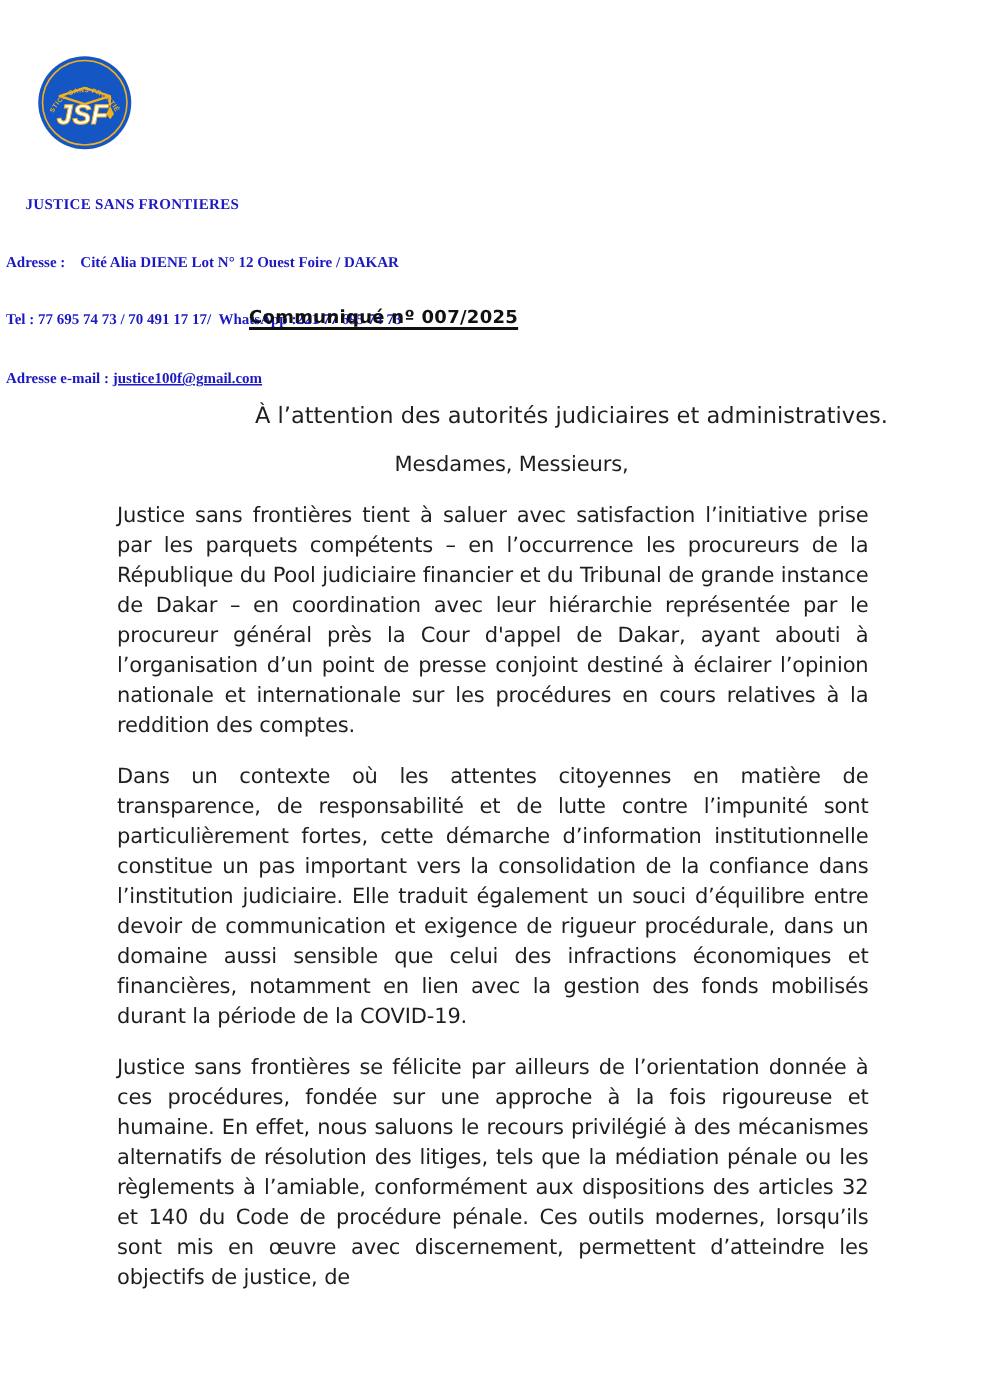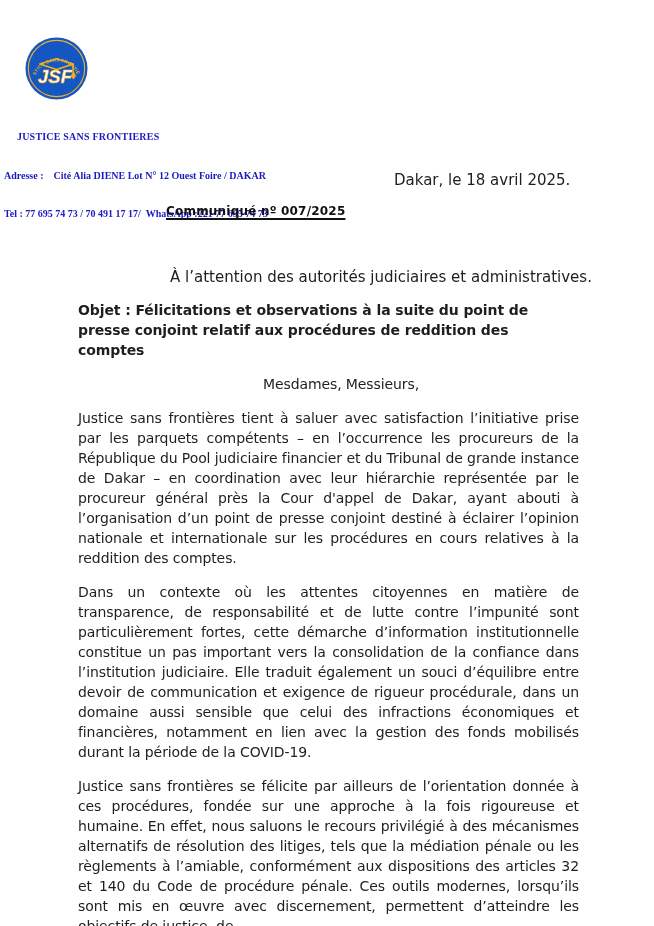--- a/index.html
+++ b/index.html
@@ -104,29 +104,28 @@
     <g>
       <path d="M49.2,34 l2.6,5.6 -2.6,3.6 -2.6,-3.6 z" fill="#f2b01e"></path>
     </g>
     <text x="30.5" y="46.5" text-anchor="middle" font-size="19" font-weight="bold" font-style="italic" fill="#ffffff" stroke="#f2b01e" stroke-width="0.7" font-family="Liberation Sans, sans-serif">JSF</text>
   </svg>
 
   <div class="org-block">
     <div class="org-name">JUSTICE SANS FRONTIERES</div>
     <div><span class="addr-label">Adresse :</span><span>Cité Alia DIENE Lot N° 12 Ouest Foire / DAKAR</span></div>
     <div>Tel : 77 695 74 73 / 70 491 17 17/  WhatsApp :221 77 695 74 73</div>
+    <div><span>Adresse e-mail : </span><span class="email-link">justice100f@gmail.com</span></div>
   </div>
 
-  <div class="date-line">Dakar, le 18 avril 2025.</div>
 
   <h1 class="doc-title">Communiqué nº 007/2025</h1>
 
   <div class="attention-line">À l’attention des autorités judiciaires et administratives.</div>
 
   <div class="body-block">
-    <p class="subject">Objet : Félicitations et observations à la suite du point de presse conjoint relatif aux procédures de reddition des comptes</p>
     <p class="salutation">Mesdames, Messieurs,</p>
     <p class="para">Justice sans frontières tient à saluer avec satisfaction l’initiative prise par les parquets compétents – en l’occurrence les procureurs de la République du Pool judiciaire financier et du Tribunal de grande instance de Dakar – en coordination avec leur hiérarchie représentée par le procureur général près la Cour d'appel de Dakar, ayant abouti à l’organisation d’un point de presse conjoint destiné à éclairer l’opinion nationale et internationale sur les procédures en cours relatives à la reddition des comptes.</p>
     <p class="para">Dans un contexte où les attentes citoyennes en matière de transparence, de responsabilité et de lutte contre l’impunité sont particulièrement fortes, cette démarche d’information institutionnelle constitue un pas important vers la consolidation de la confiance dans l’institution judiciaire. Elle traduit également un souci d’équilibre entre devoir de communication et exigence de rigueur procédurale, dans un domaine aussi sensible que celui des infractions économiques et financières, notamment en lien avec la gestion des fonds mobilisés durant la période de la COVID-19.</p>
     <p class="para">Justice sans frontières se félicite par ailleurs de l’orientation donnée à ces procédures, fondée sur une approche à la fois rigoureuse et humaine. En effet, nous saluons le recours privilégié à des mécanismes alternatifs de résolution des litiges, tels que la médiation pénale ou les règlements à l’amiable, conformément aux dispositions des articles 32 et 140 du Code de procédure pénale. Ces outils modernes, lorsqu’ils sont mis en œuvre avec discernement, permettent d’atteindre les objectifs de justice, de</p>
   </div>
 
 </div>
 
 </body></html>

